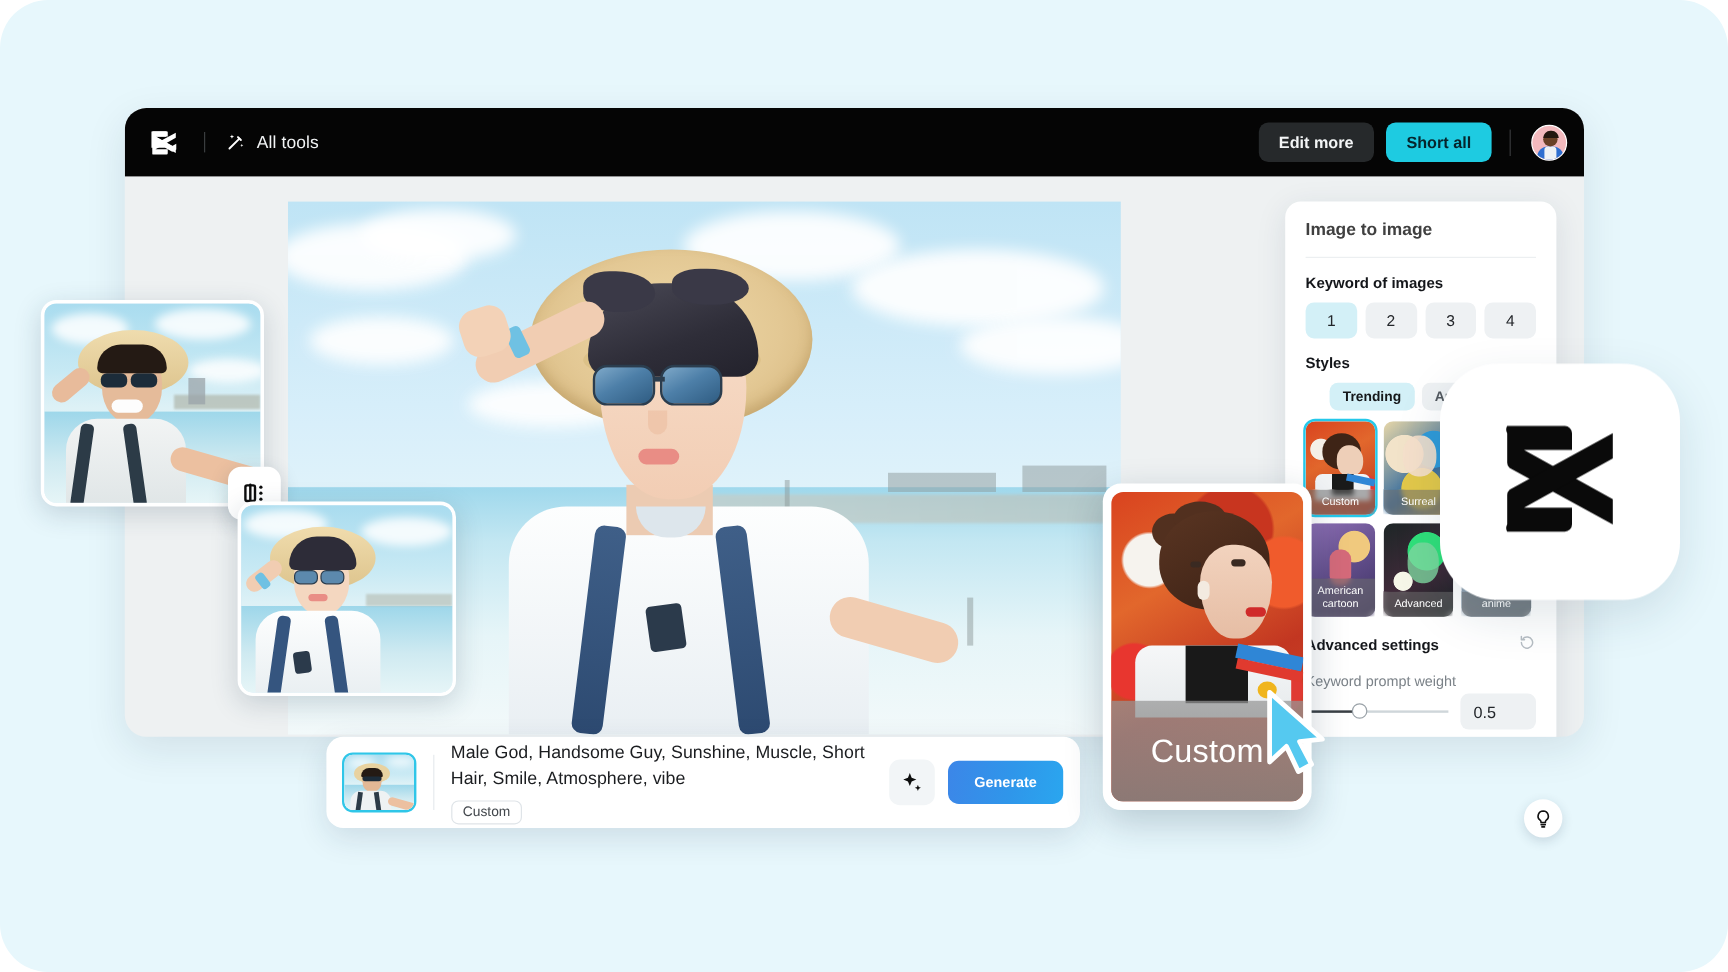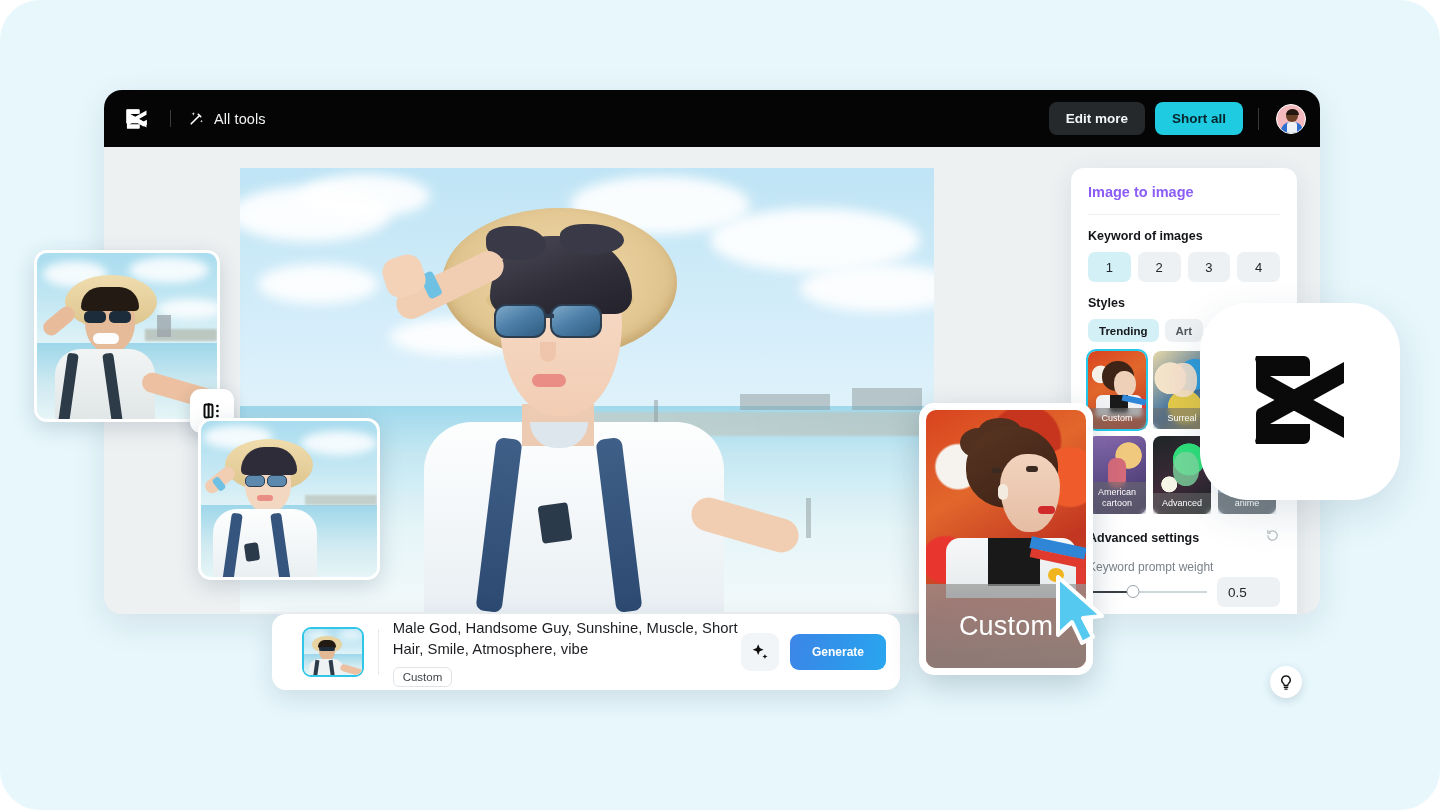--- a/index.html
+++ b/index.html
@@ -186,21 +186,21 @@
 
   
   .prompt-bar {
     position: absolute;
     left: 272px; top: 614px;
     width: 628px; height: 76px;
     background: #ffffff;
     border-radius: 14px;
     box-shadow: 0 8px 26px rgba(25,50,75,.13);
     display: flex; align-items: center;
-    padding: 0 14px 0 30px;
+    padding: 0 14px 0 13px;
     z-index: 6;
   }
   .prompt-thumb {
     width: 62px; height: 50px; border-radius: 9px;
     border: 2px solid #2fc6e8; overflow: hidden; position: relative;
     flex: 0 0 auto;
   }
   .prompt-divider { width: 1px; height: 46px; background: #e6eaee; margin: 0 14px; }
   .prompt-text-wrap { flex: 1 1 auto; min-width: 0; }
   .prompt-text {
@@ -229,32 +229,32 @@
   .side-panel {
     position: absolute;
     left: 1071px; top: 168px;
     width: 226px; height: 523px;
     background: #ffffff;
     border-radius: 13px 13px 0 0;
     box-shadow: 0 6px 26px rgba(25,50,75,.10);
     padding: 16px 17px 0 17px;
     overflow: hidden;
   }
-  .panel-title { font-size: 14.5px; font-weight: 700; color: #8b5cf6; }
+  .panel-title { font-size: 14.5px; font-weight: 700; color: #404040; }
   .panel-rule { height: 1px; background: #eceff1; margin: 14px 0 0 0; }
   .panel-label { font-size: 12.5px; font-weight: 700; color: #14161a; margin: 14px 0 9px; }
   .num-row { display: flex; gap: 7px; }
   .num-btn {
     flex: 1 1 0; height: 30px; border-radius: 7px;
     background: #eef1f3; color: #23262a;
     font-size: 13px; display: flex; align-items: center; justify-content: center;
     cursor: pointer; border: none;
   }
   .num-btn.active { background: #d3f0f7; }
-  .style-tabs { display: flex; gap: 6px; margin-bottom: 9px; }
+  .style-tabs { display: flex; gap: 6px; margin-bottom: 9px; margin-left: 20px; }
   .style-tab {
     height: 23px; border-radius: 7px; background: #eef1f3;
     color: #52585e; font-size: 11.5px; font-weight: 700;
     display: flex; align-items: center; justify-content: center;
     padding: 0 11px; cursor: pointer; white-space: nowrap;
   }
   .style-tab.active { background: #d3f0f7; color: #15171a; }
   .style-grid {
     display: grid; grid-template-columns: repeat(3, 58px);
     gap: 7px;

